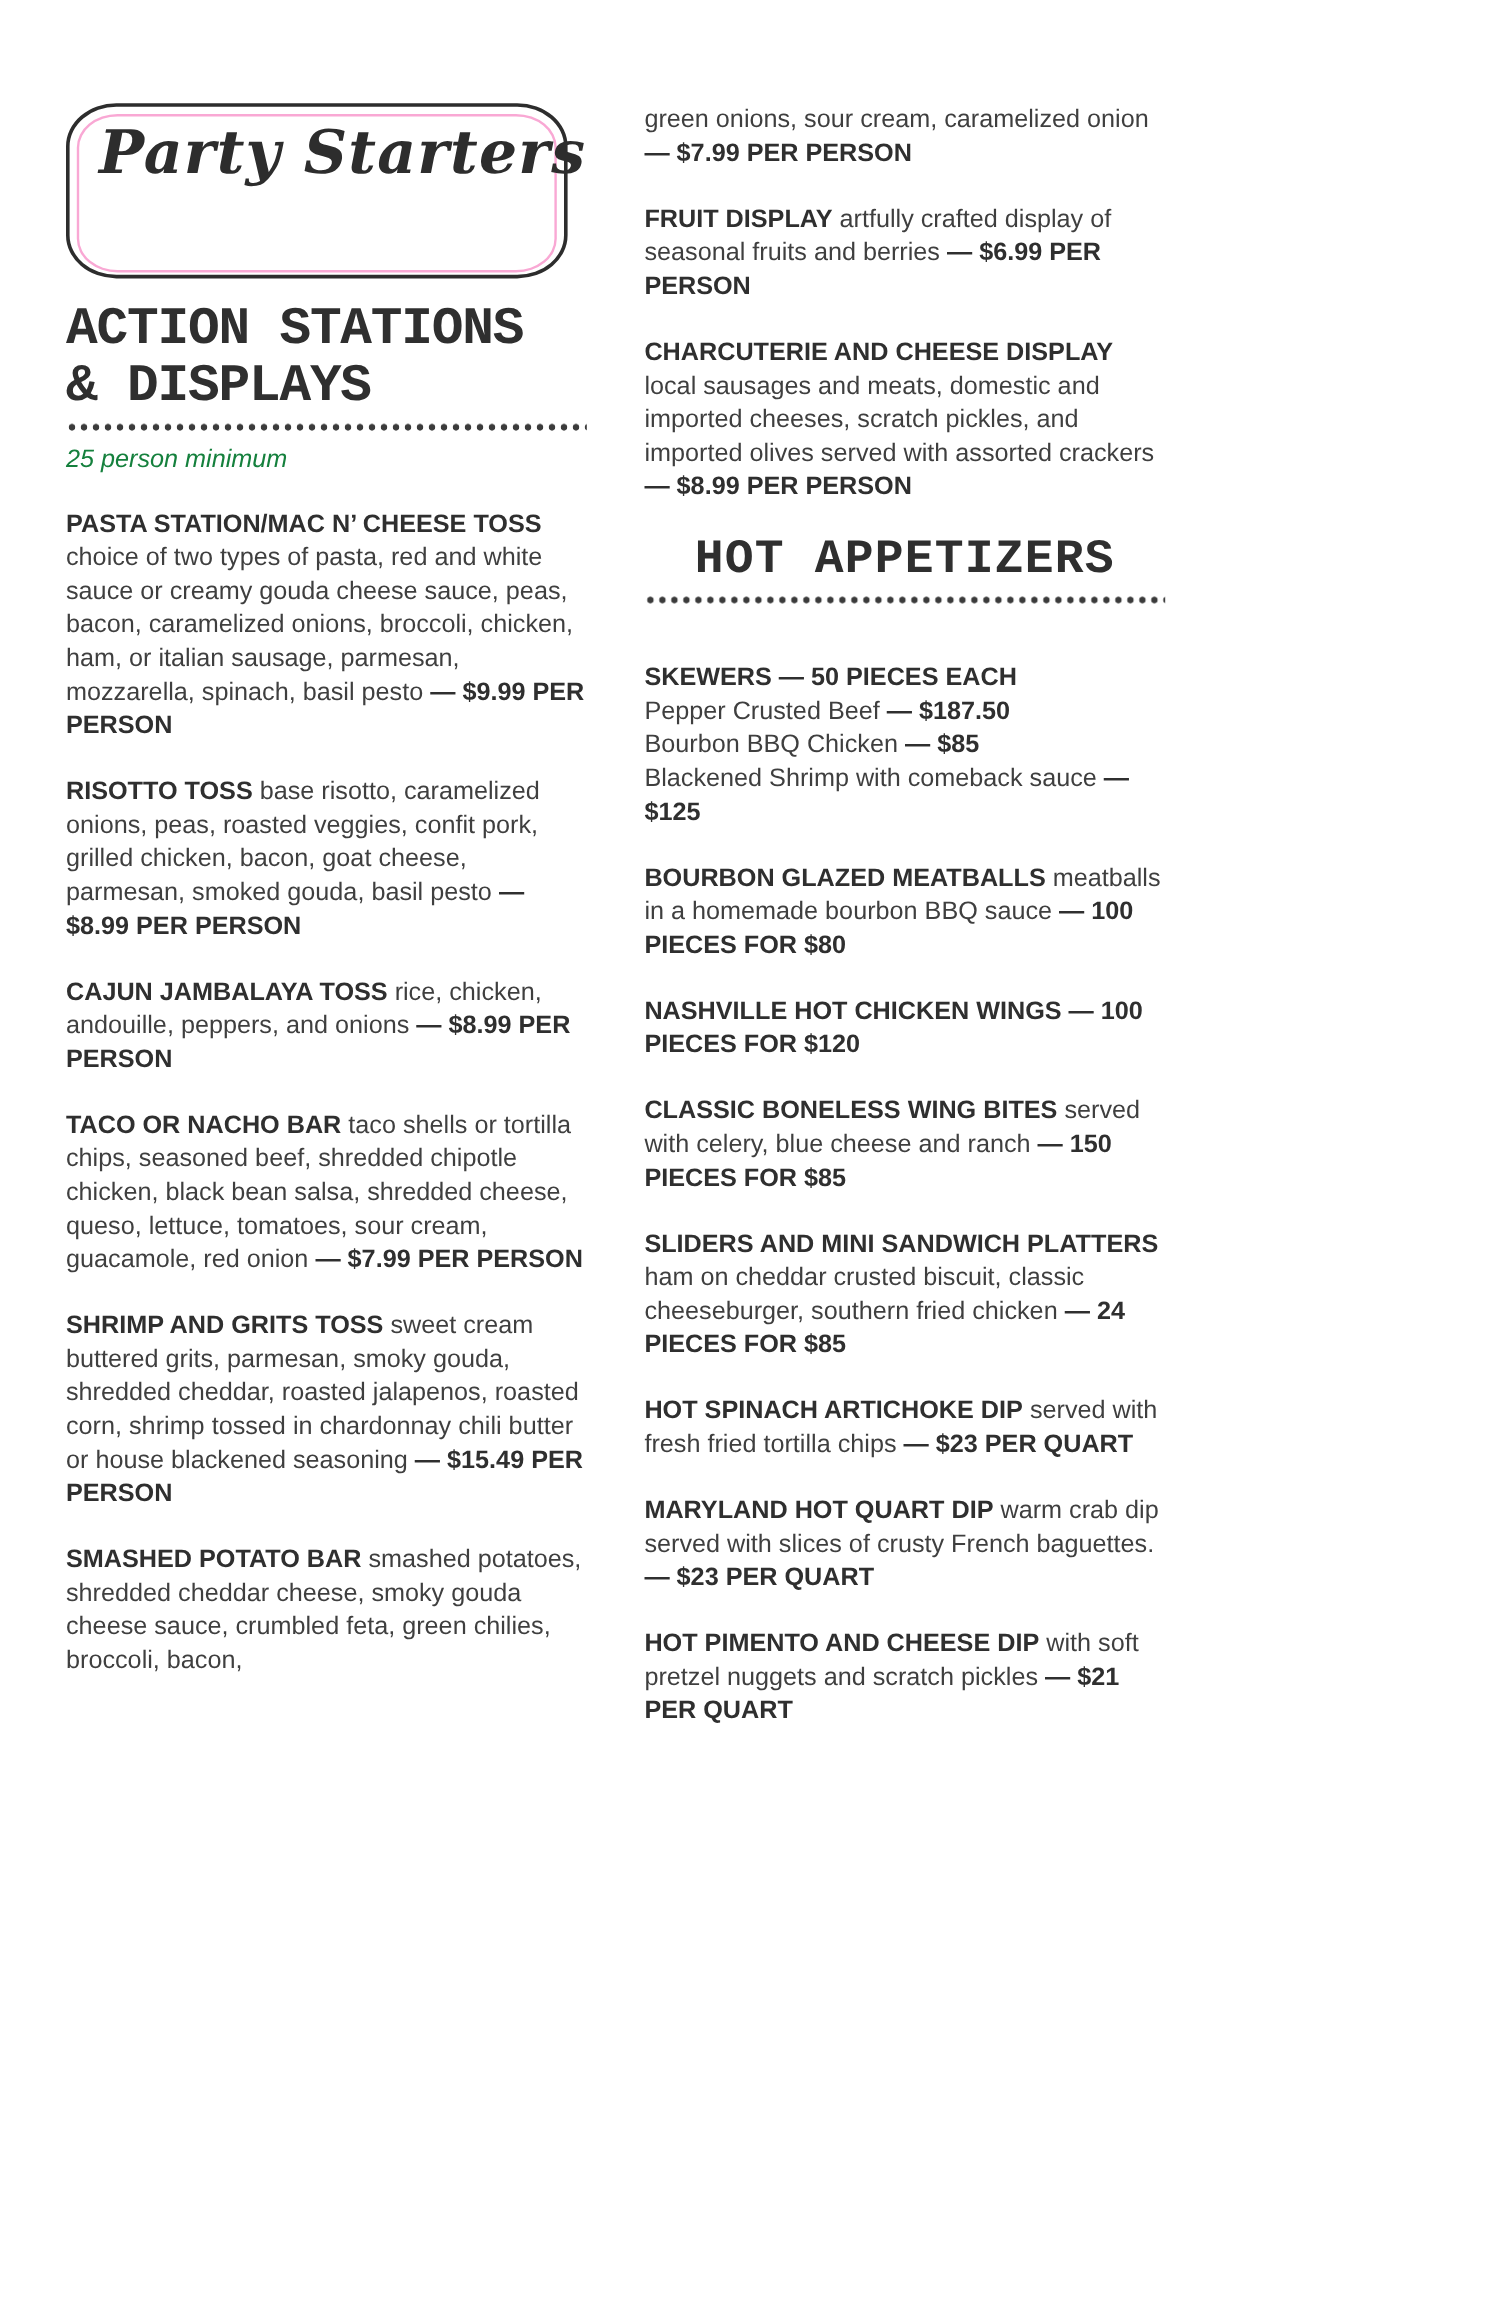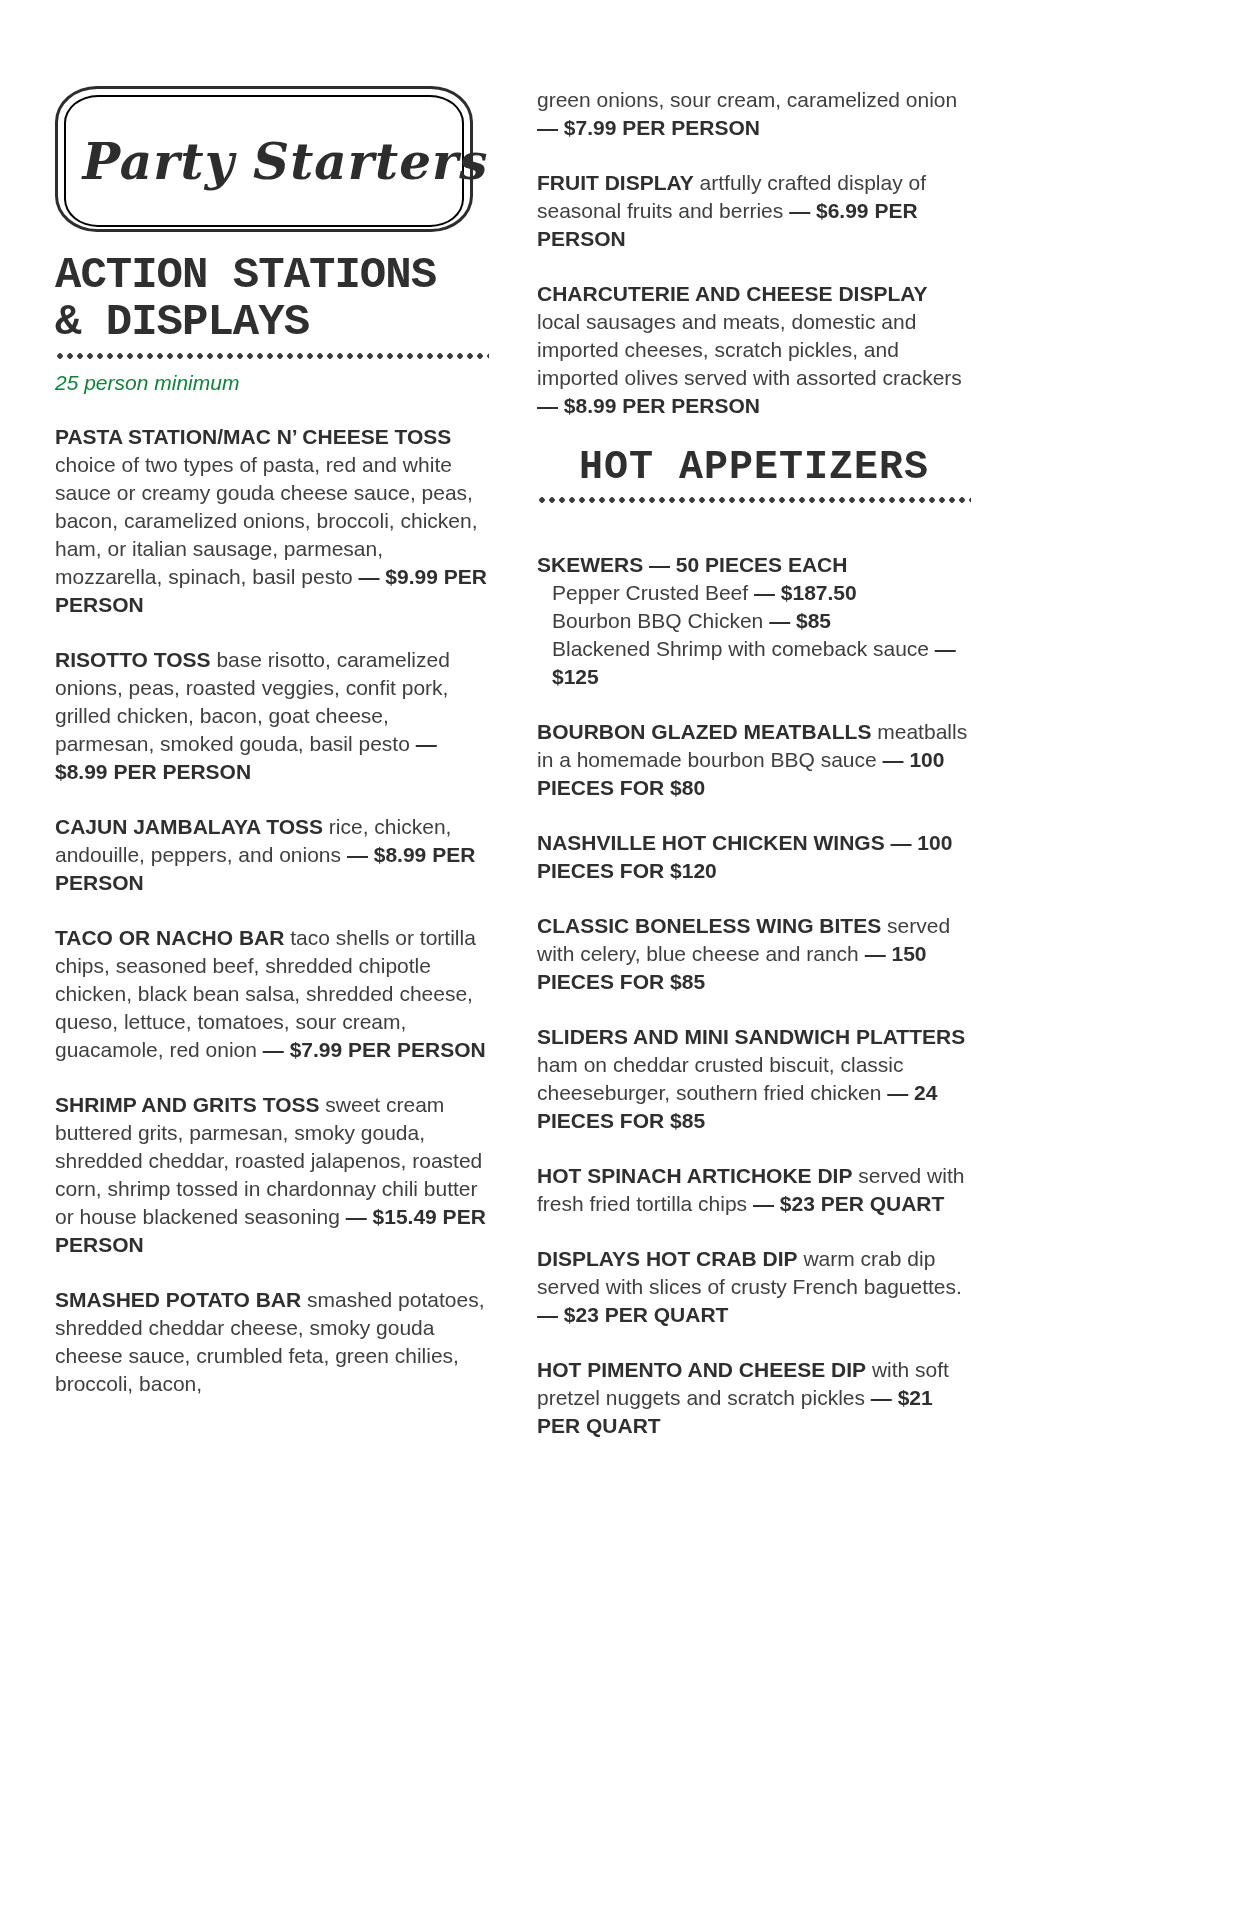--- a/index.html
+++ b/index.html
@@ -29,24 +29,23 @@
     width: 400px;
     height: 128px;
     border: 3px solid #2d2d2d;
     border-radius: 42px / 36px;
     padding: 6px;
     box-sizing: content-box;
     margin-bottom: 20px;
   }
   .logo-inner {
     height: 100%;
-    border: 2px solid #000000;
+    border: 2px solid #f9a8d4;
     border-radius: 34px / 28px;
     display: flex;
-    align-items: center;
     justify-content: center;
     padding-left: 43px;
   }
   .logo-text {
     font-family: "DejaVu Serif", serif;
     font-style: italic;
     font-weight: bold;
     font-size: 50px;
     color: #2d2d2d;
     letter-spacing: 1px;
@@ -93,21 +92,21 @@
   .item {
     font-size: 21px;
     line-height: 28px;
     margin: 0 0 27px 0;
     color: #3f3f3f;
   }
   .item strong {
     font-weight: 700;
     color: #2f2f2f;
   }
-  .skewers .subline { display: block; margin-left: 15px; }
+  .skewers .subline { display: block; }
   .skewers .head { display: block; margin-top: 48px; }
 </style>
 </head>
 <body>
 
 <div class="page">
 
   <div class="col">
 
     <div class="logo-frame">
@@ -214,21 +213,21 @@
       <strong>— 24 PIECES FOR $85</strong>
     </p>
 
     <p class="item">
       <strong>HOT SPINACH ARTICHOKE DIP</strong>
       <span>served with fresh fried tortilla chips</span>
       <strong>— $23 PER QUART</strong>
     </p>
 
     <p class="item">
-      <strong>DISPLAYS HOT CRAB DIP</strong>
+      <strong>MARYLAND HOT QUART DIP</strong>
       <span>warm crab dip served with slices of crusty French baguettes.</span>
       <strong>— $23 PER QUART</strong>
     </p>
 
     <p class="item">
       <strong>HOT PIMENTO AND CHEESE DIP</strong>
       <span>with soft pretzel nuggets and scratch pickles</span>
       <strong>— $21 PER QUART</strong>
     </p>
 

